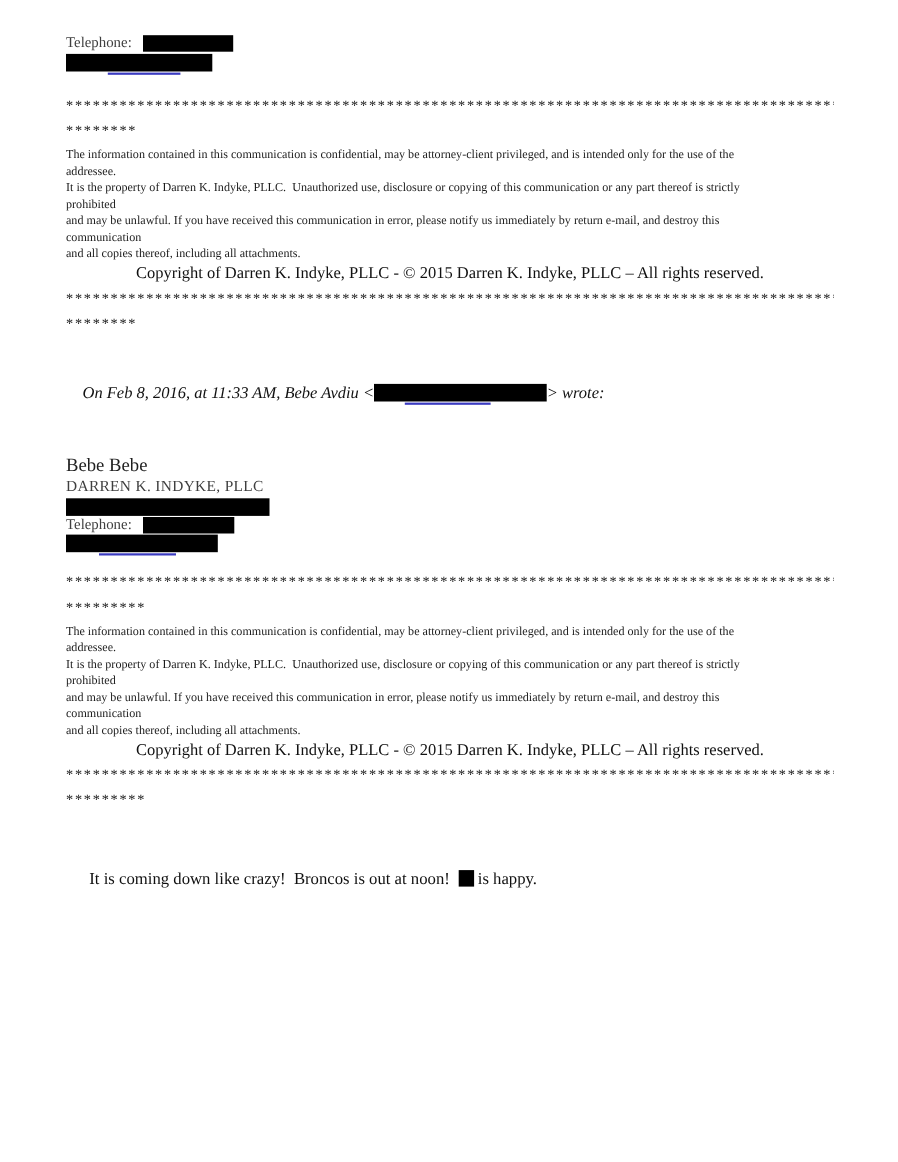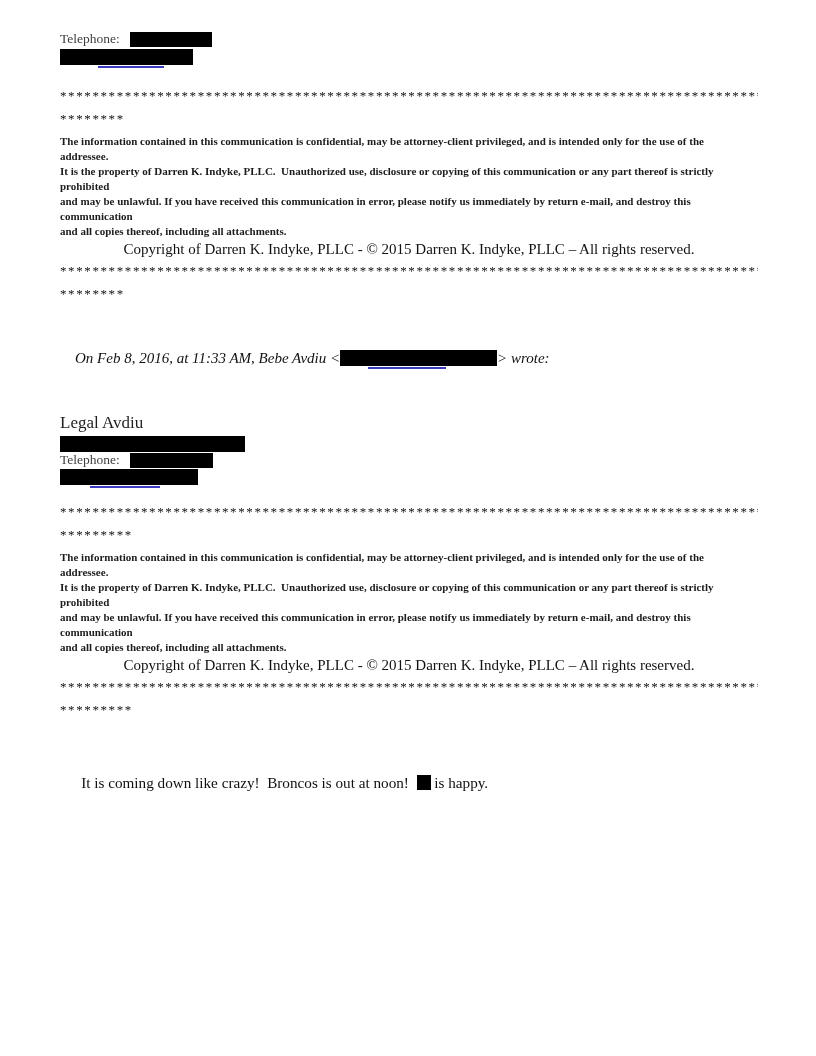--- a/index.html
+++ b/index.html
@@ -24,21 +24,21 @@
     position: absolute; height: 3px; background: transparent;
     border-bottom: 2px solid #3a3ac0; bottom: -3px;
   }
 
   
   .stars { font-size: 13px; line-height: 23px; letter-spacing: 1.6px; color: #101010; margin-top: 0; }
   .stars div { white-space: nowrap; overflow: hidden; }
 
   
   .smallprint { font-size: 11px; line-height: 15px; color: #1c1c1c; margin-top: 4px; }
-  .smallprint div { white-space: pre-wrap; font-weight: bold; }
+  .smallprint div { white-space: pre-wrap; }
 
   .copyright { font-size: 15px; line-height: 20px; color: #111; text-align: center; }
 
   .msg-header { font-size: 15px; line-height: 21px; color: #111; white-space: pre-wrap; }
 
   .quote { font-size: 15.2px; line-height: 21.5px; color: #101010; white-space: pre-wrap; }
 
   
   .sig-name { font-size: 17px; line-height: 22px; color: #1f1f1f; }
   .sig-title { font-size: 13px; line-height: 16px; font-weight: bold; color: #2e2e2e; }
@@ -78,21 +78,22 @@
     <div>****************************************************************************************</div>
     <div>********</div>
   </div>
 
   <div class="msg-header" style="margin-top:22px;font-style:italic;">
     <span>On Feb 8, 2016, at 11:33 AM, Bebe Avdiu &lt;</span><span class="redact" style="width:157px;height:16px;vertical-align:-3px;"><span class="link-sliver" style="left:28px;width:78px;"></span></span><span>&gt; wrote:</span>
   </div>
 
 
   <div style="margin-top:22px;">
-    <div class="sig-name">Legal Avdiu</div>
+    <div class="sig-name">Bebe Bebe</div>
+    <div class="sig-company">DARREN K. INDYKE, PLLC</div>
     <div class="redact block" style="width:185px;height:16px;margin-top:2px;"></div>
     <div class="sig-line">
       <span>Telephone:</span>
       <span class="redact" style="width:83px;height:15px;margin-left:7px;"></span>
     </div>
     <div class="redact block" style="width:138px;height:16px;margin-top:1px;">
       <span class="link-sliver" style="left:30px;width:70px;"></span>
     </div>
   </div>
 

